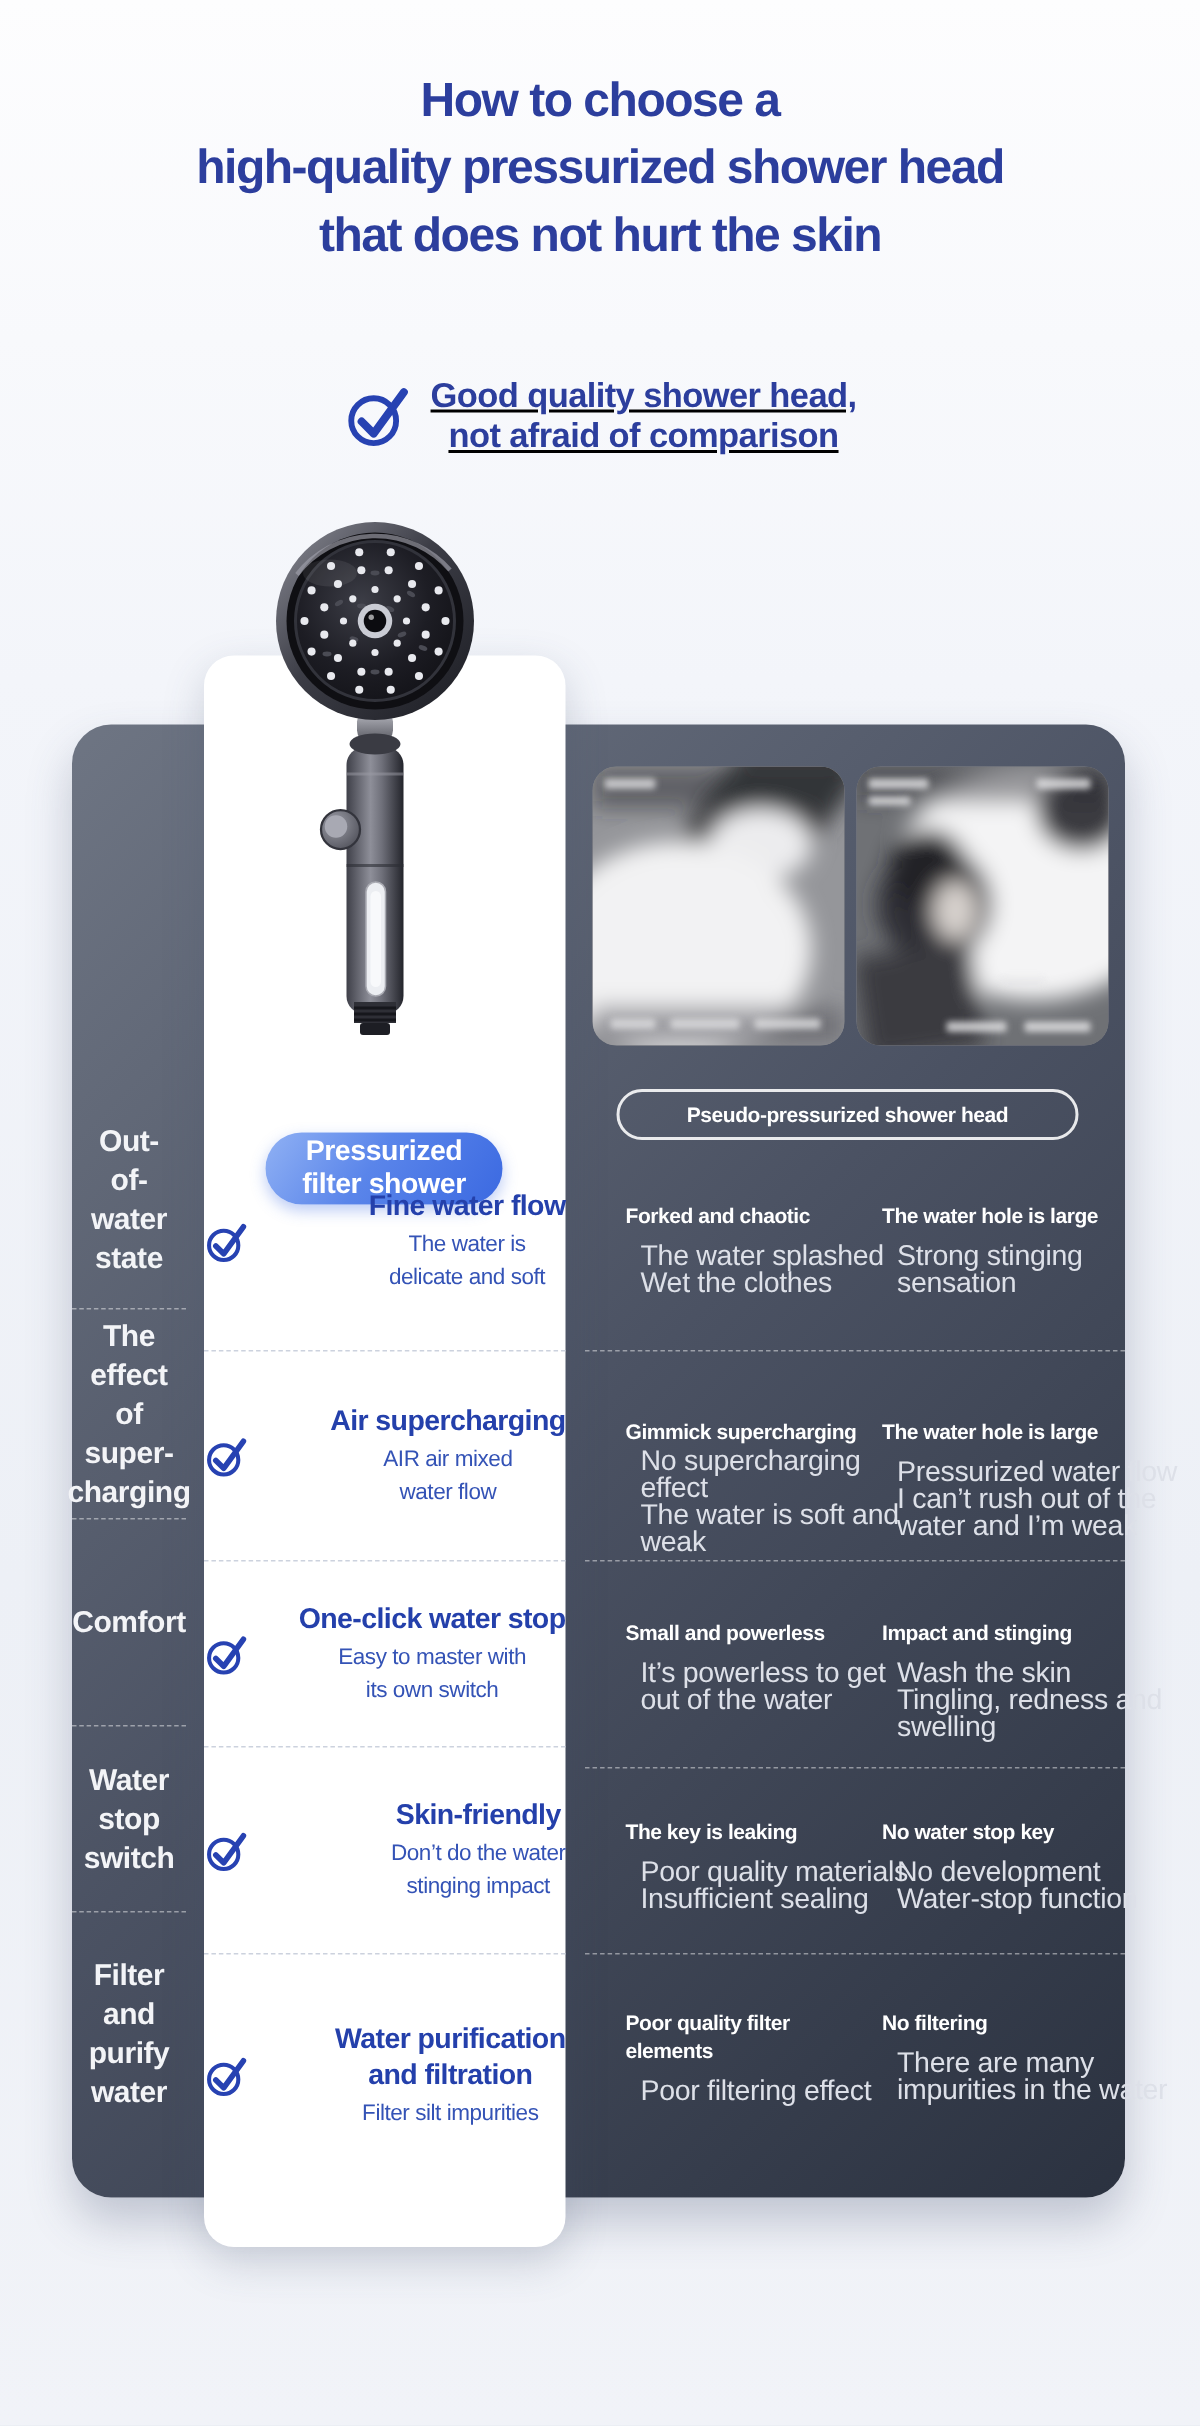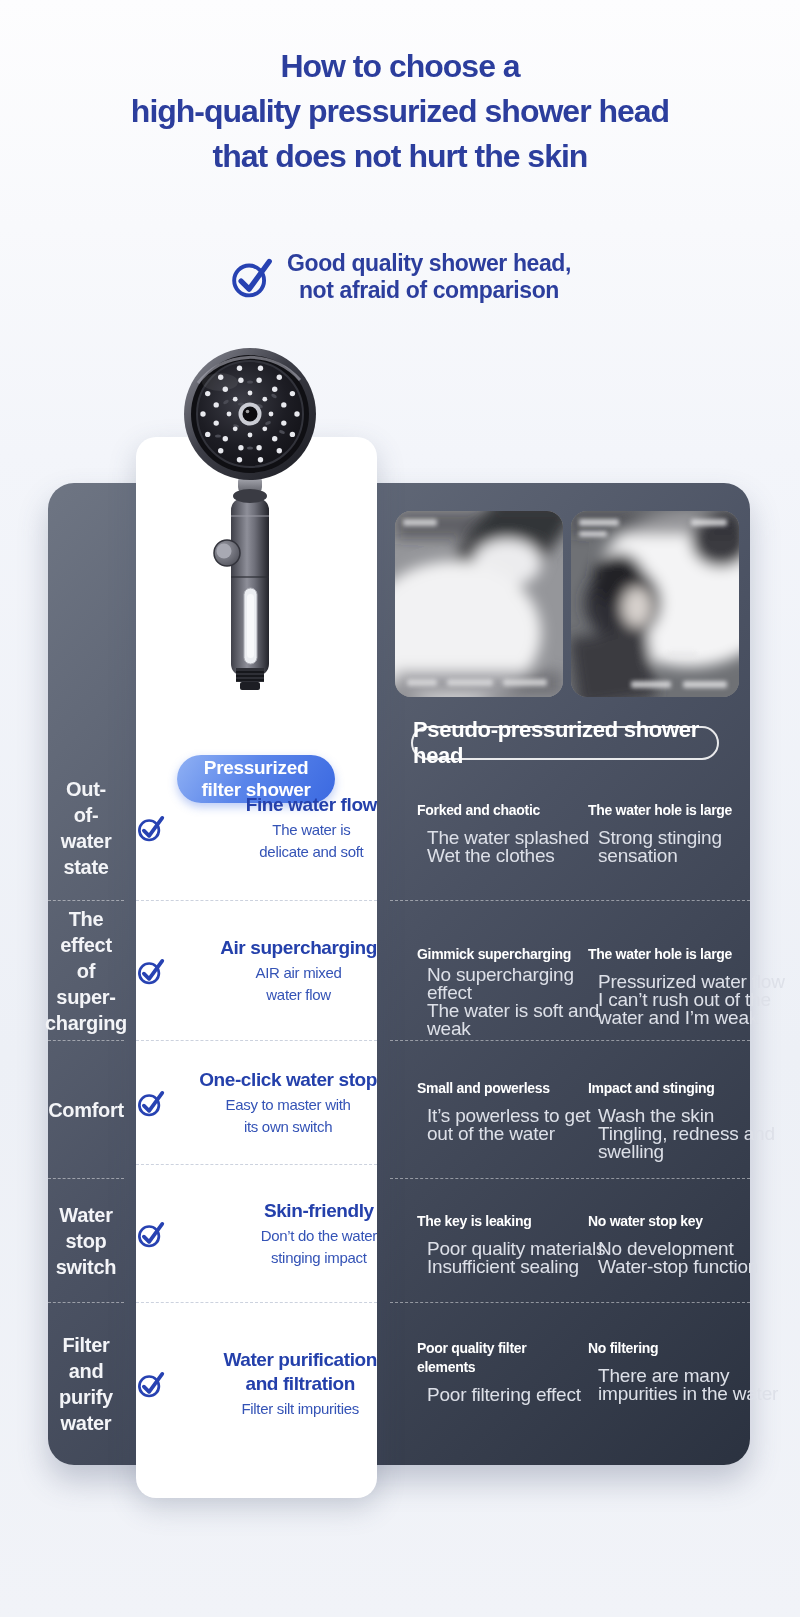--- a/index.html
+++ b/index.html
@@ -2,44 +2,44 @@
 <html><head>
 <meta charset="utf-8">
 <style>
   html,body{margin:0;padding:0;background:#e9ecf3;}
   .page{position:relative;width:800px;height:1617px;overflow:hidden;
         background:linear-gradient(180deg,#fdfdfe 0%,#f3f5fa 28%,#edf0f6 65%,#f1f3f8 100%);
         font-family:"Liberation Sans",sans-serif;}
   
   .title{position:absolute;top:44px;left:0;right:0;text-align:center;
          color:#2c3e9d;font-weight:bold;font-size:32px;line-height:45px;letter-spacing:-1px;}
-  .subtitle{position:absolute;top:250px;left:0;right:0;display:flex;justify-content:center;align-items:center;gap:12px;}
+  .subtitle{position:absolute;top:250px;left:0;right:0;display:flex;justify-content:center;align-items:center;gap:12px;text-decoration:underline;}
   .subtitle-text{font-size:23px;font-weight:bold;line-height:27px;color:#2c3e9d;text-align:center;white-space:pre-line;letter-spacing:-0.4px;}
   
   .dark-panel{position:absolute;left:48px;top:483px;width:702px;height:982px;border-radius:26px;
       background:linear-gradient(135deg,#6e7583 0%,#4b5263 48%,#2b3240 100%);
       box-shadow:0 16px 30px rgba(70,80,110,.28);}
   .white-card{position:absolute;left:136px;top:437px;width:241px;height:1061px;border-radius:20px;
       background:#ffffff;box-shadow:0 10px 28px rgba(70,80,110,.22);}
   .shower{position:absolute;left:178px;top:338px;width:150px;height:358px;}
   
   .good-badge{position:absolute;left:177px;top:719px;width:158px;height:48px;border-radius:24px;
       background:linear-gradient(125deg,#90b1f4 0%,#5a85ea 45%,#3b69e1 100%);
       color:#fff;font-size:19px;font-weight:bold;line-height:22px;
       display:flex;align-items:center;justify-content:center;text-align:center;white-space:pre-line;
       box-shadow:0 4px 10px rgba(60,106,226,.35);letter-spacing:-0.3px;margin-top:36px;}
   .bad-badge{position:absolute;left:411px;top:726px;width:308px;height:34px;border-radius:18px;
       border:2px solid rgba(255,255,255,.88);box-sizing:border-box;
-      color:#fff;font-size:22px;font-weight:bold;letter-spacing:-0.3px;
+      color:#fff;font-size:14px;font-weight:bold;letter-spacing:-0.3px;
       display:flex;align-items:center;justify-content:center;}
   
   .photo{position:absolute;top:511px;width:168px;height:186px;border-radius:16px;overflow:hidden;background:#85868a;}
   .photo.left{left:395px;} .photo.right{left:571px;}
   
-  .cat-stack{position:absolute;left:48px;top:755px;width:76px;}
+  .cat-stack{position:absolute;left:48px;top:727px;width:76px;}
   .mid-stack{position:absolute;left:136px;top:755px;width:241px;}
   .bad-stack{position:absolute;left:390px;top:755px;width:360px;}
   .rh1{height:145px}.rh2{height:140px}.rh3{height:138px}.rh4{height:124px}.rh5{height:163px}
   .cat-stack>div+div,.bad-stack>div+div{border-top:1px dashed rgba(255,255,255,.45);}
   .mid-stack>div+div{border-top:1px dashed #ccd2de;}
   .cat-cell{display:flex;align-items:center;justify-content:center;text-align:center;
       color:#f3f4f7;font-weight:bold;font-size:20px;line-height:26px;white-space:pre-line;box-sizing:border-box;letter-spacing:-0.3px;}
   .mid-cell{display:flex;align-items:center;justify-content:space-between;gap:6px;box-sizing:border-box;}
   .mid-text{text-align:center;}
   .mid-heading{font-size:19px;font-weight:bold;color:#2440ab;line-height:24px;white-space:pre-line;letter-spacing:-0.4px;}

